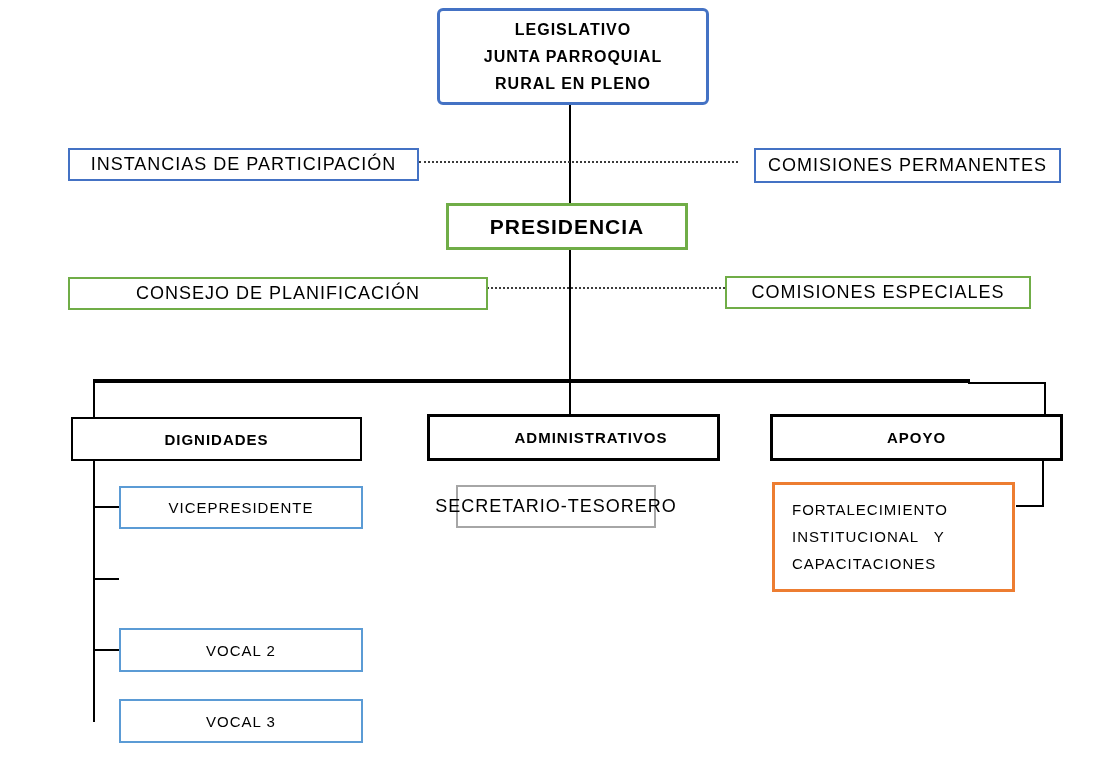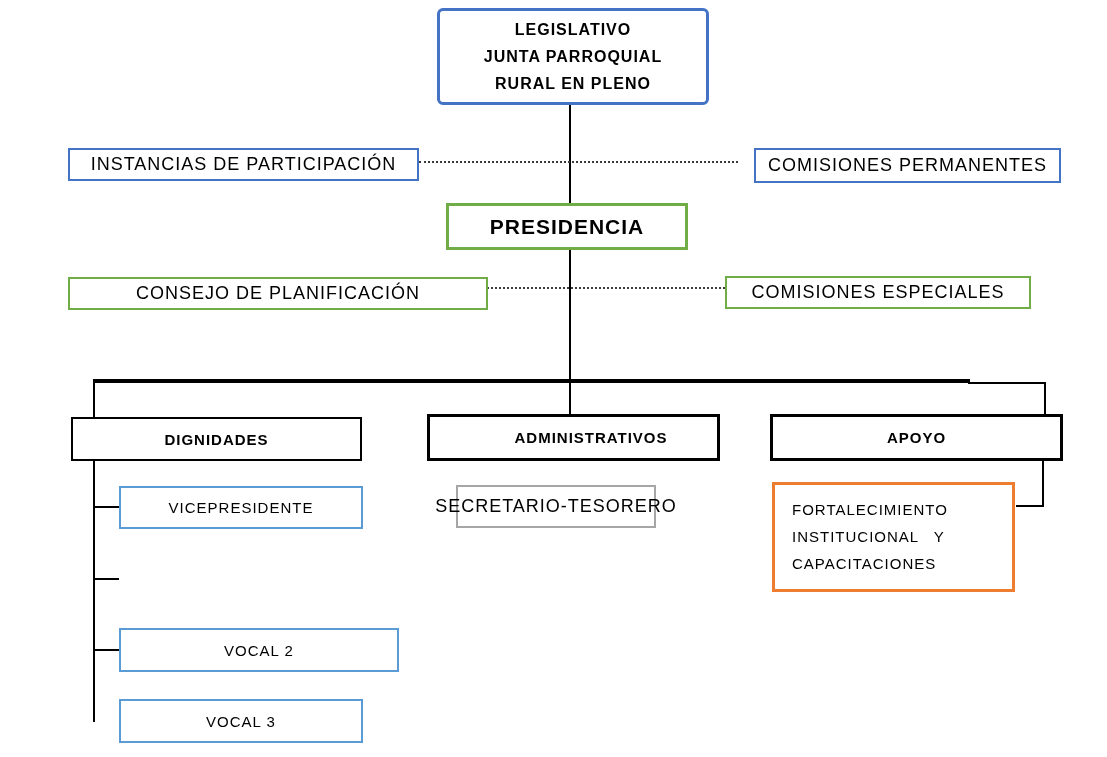--- a/index.html
+++ b/index.html
@@ -94,21 +94,21 @@
   <div class="node green-thick bold fs17" style="left:446px; top:203px; width:242px; height:47px;">PRESIDENCIA</div>
 
   <div class="node green fs14" style="left:68px; top:277px; width:420px; height:33px;">CONSEJO DE PLANIFICACIÓN</div>
   <div class="node black2 bold fs15" style="left:71px; top:417px; width:291px; height:44px;">DIGNIDADES</div>
 
   <div class="node green fs14" style="left:725px; top:276px; width:306px; height:33px;">COMISIONES ESPECIALES</div>
   <div class="node black3 bold fs15" style="left:427px; top:414px; width:293px; height:47px;padding-left:35px;">ADMINISTRATIVOS</div>
   <div class="node black3 bold fs15" style="left:770px; top:414px; width:293px; height:47px;">APOYO</div>
 
   <div class="node lblue fs15" style="left:119px; top:486px; width:244px; height:43px;">VICEPRESIDENTE</div>
-  <div class="node lblue fs15" style="left:119px; top:628px; width:280px; height:44px;">VOCAL 2</div>
+  <div class="node lblue fs15" style="left:119px; top:628px; width:244px; height:44px;">VOCAL 2</div>
   <div class="node lblue fs15" style="left:119px; top:699px; width:244px; height:44px;">VOCAL 3</div>
 
   <div class="node gray fs14" style="left:448px; top:485px; width:200px; height:43px;margin-left:8px;">SECRETARIO-TESORERO</div>
 
   <div class="node orange fs15" id="node-fortalecimiento" style="left:772px; top:482px; width:243px; height:110px;">FORTALECIMIENTO
 INSTITUCIONAL   Y
 CAPACITACIONES</div>
 
 </div>
 

